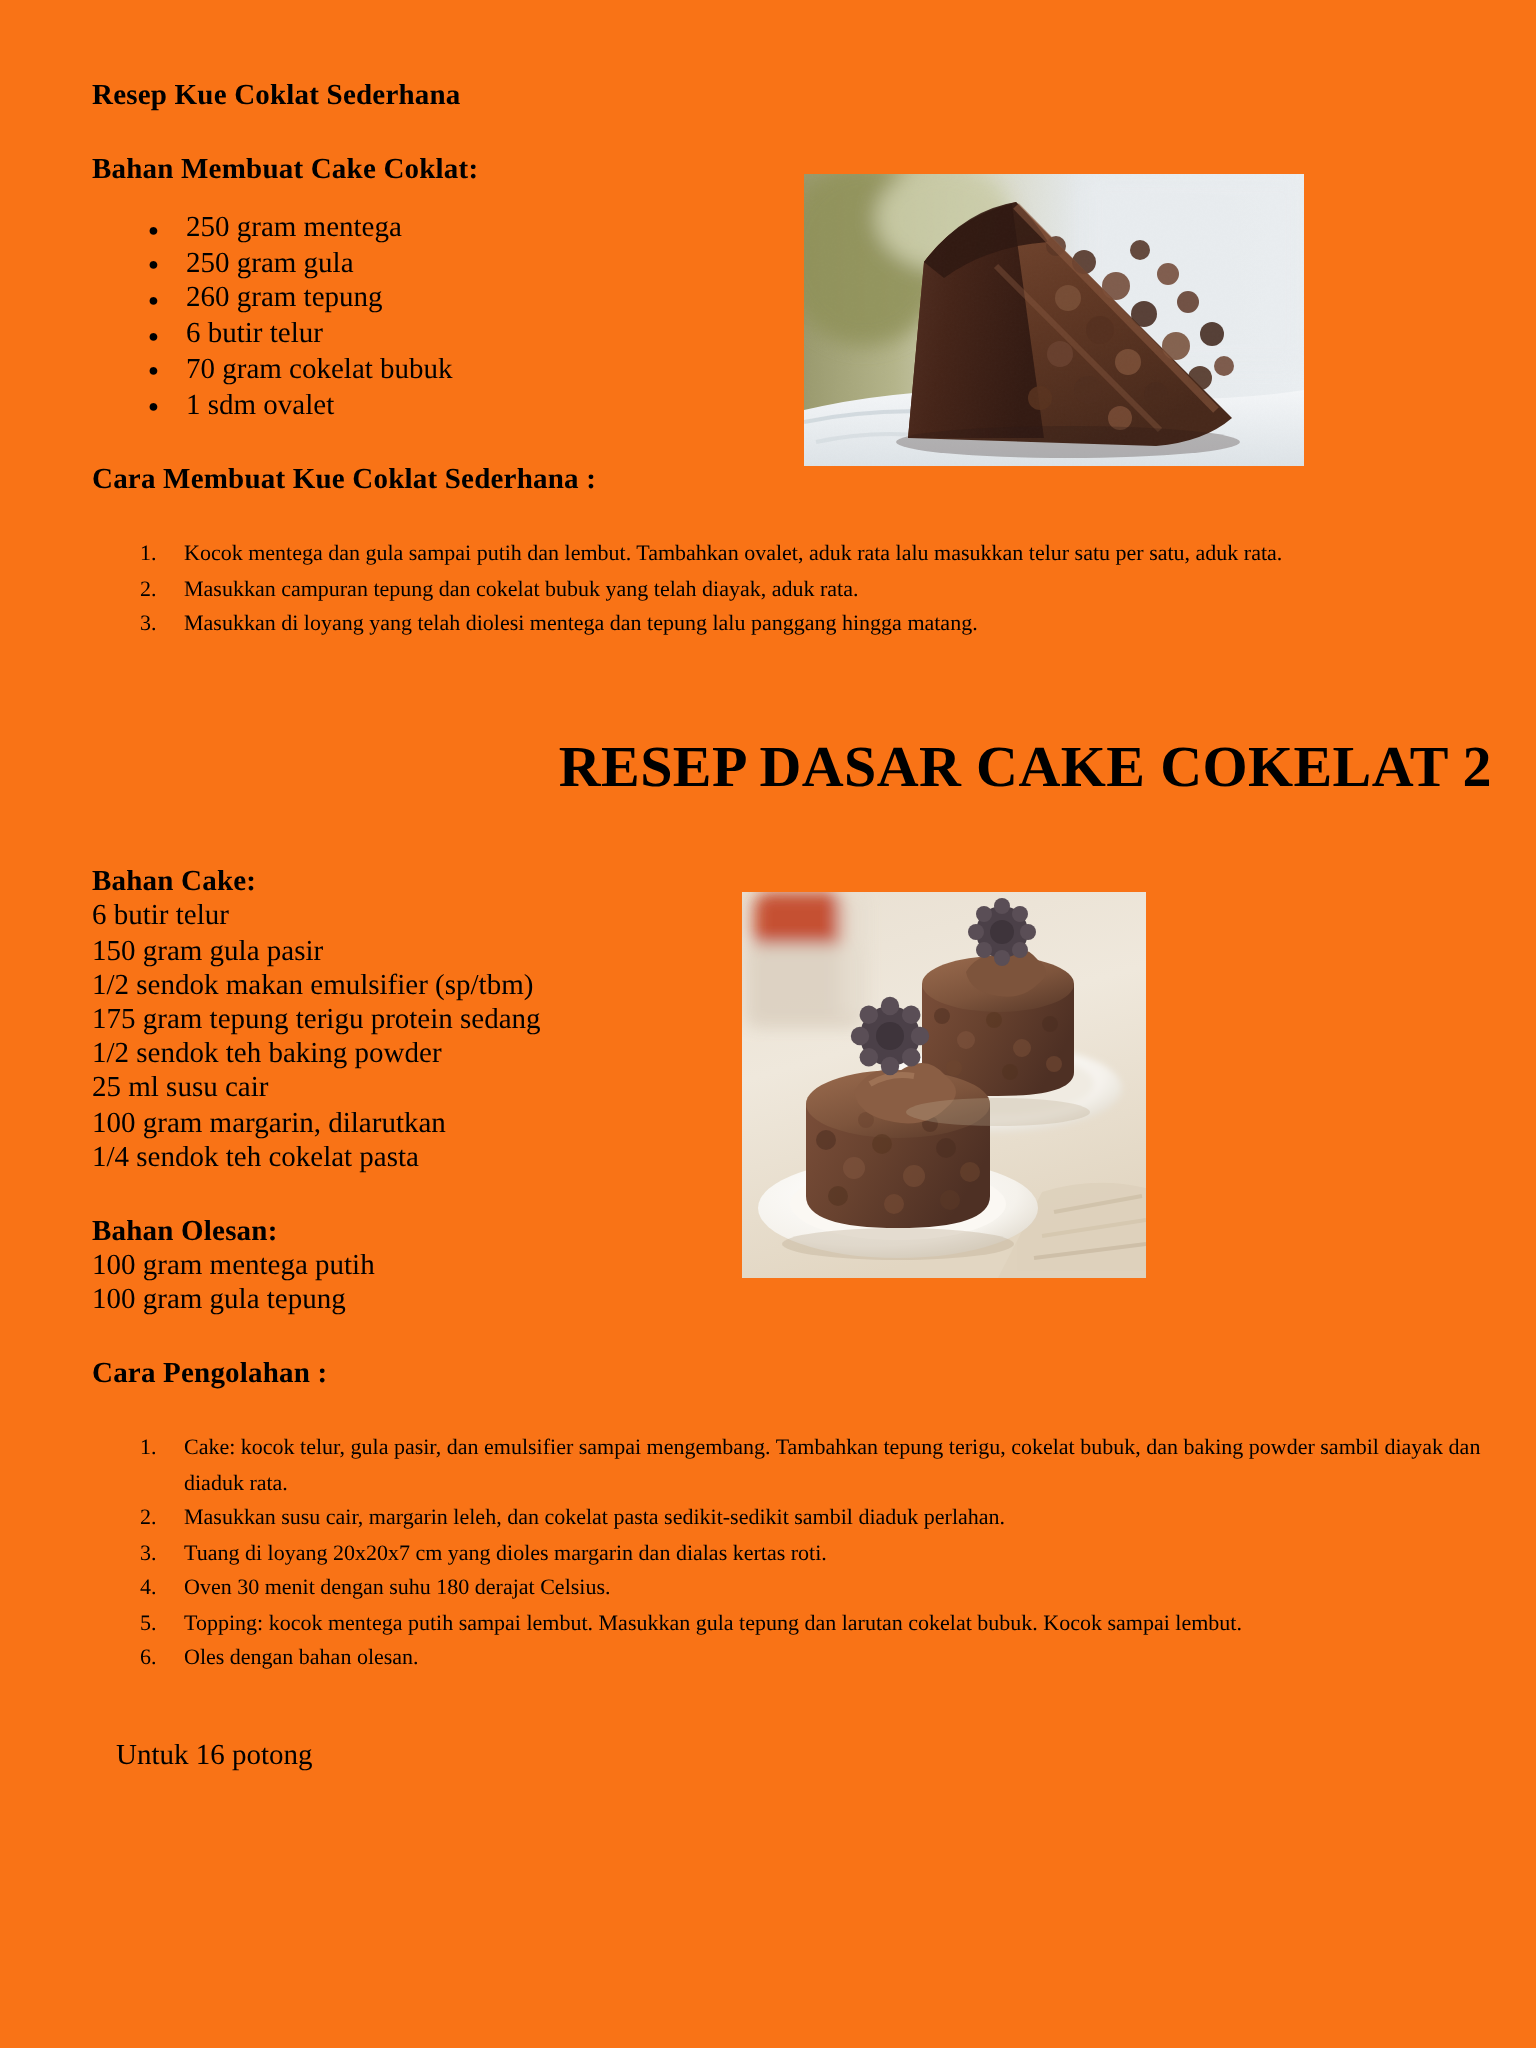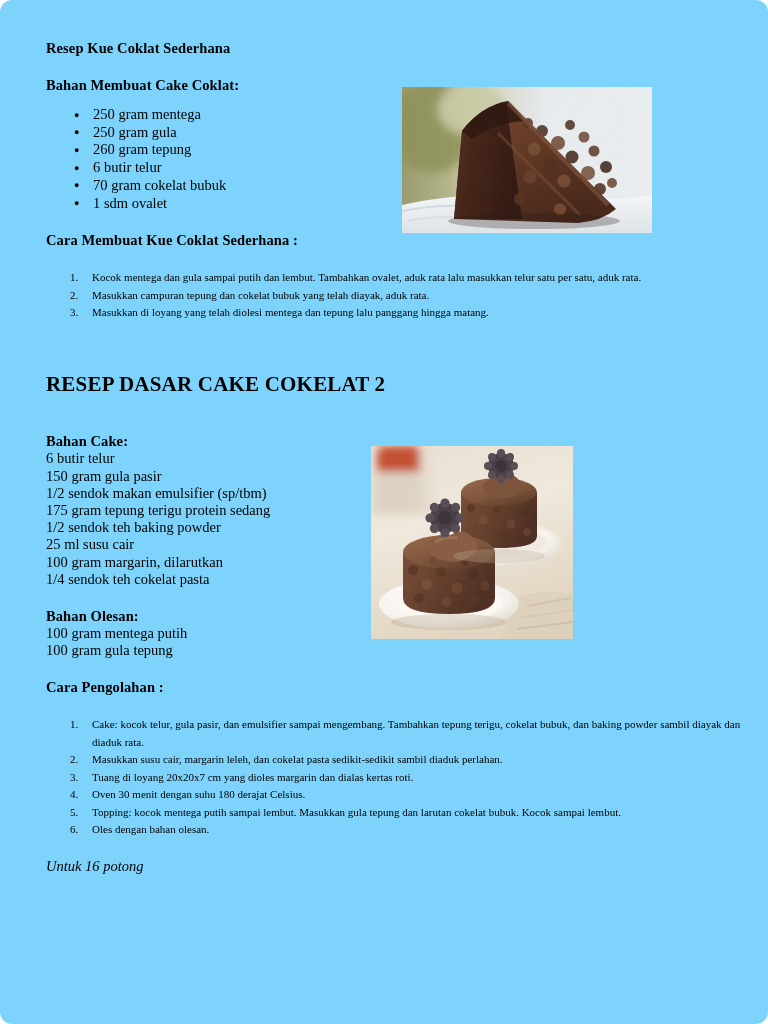--- a/index.html
+++ b/index.html
@@ -12,51 +12,50 @@
     height: 1024px;
     font-family: "Liberation Serif", "DejaVu Serif", serif;
     color: #000000;
     overflow: hidden;
     position: relative;
   }
   .page {
     position: relative;
     width: 768px;
     height: 1024px;
-    background: #7dd3fc;
+    background: #f97316;
     box-sizing: border-box;
-    border-radius: 12px;
   }
 
   
   .doc-body {
     position: absolute;
     left: 46px;
     top: 40px;
     width: 700px;
   }
   .h-bold {
     font-weight: bold;
     font-size: 14.5px;
     line-height: 17px;
     margin: 0;
     letter-spacing: 0.1px;
   }
   .h-big {
     font-weight: bold;
-    font-size: 21px;
+    font-size: 29px;
     line-height: 30px;
     margin: 0;
     letter-spacing: 0.2px;
+    text-align: right;
   }
   .para {
     font-size: 14.5px;
     line-height: 17.2px;
-    margin: 0;
-    font-style: italic;
+    margin: 12px;
   }
   .spacer-sm { height: 12px; }
   .spacer-md { height: 20px; }
   .spacer-lg { height: 34px; }
   .spacer-xl { height: 48px; }
 
   
   ul.bullets {
     margin: 0;
     padding: 0;

